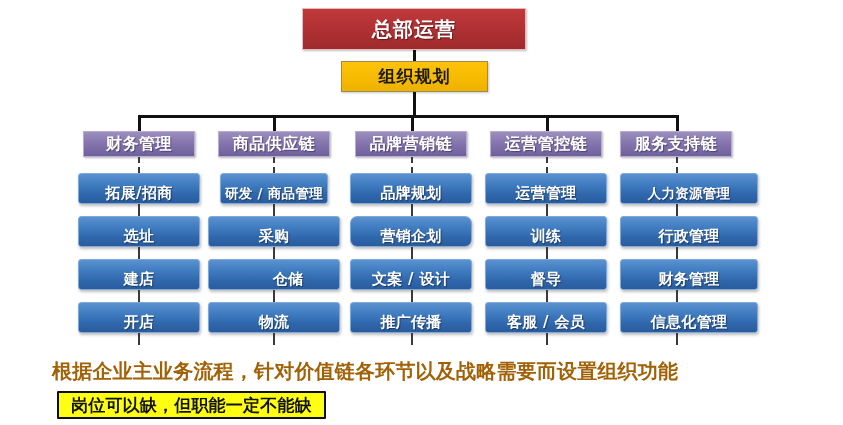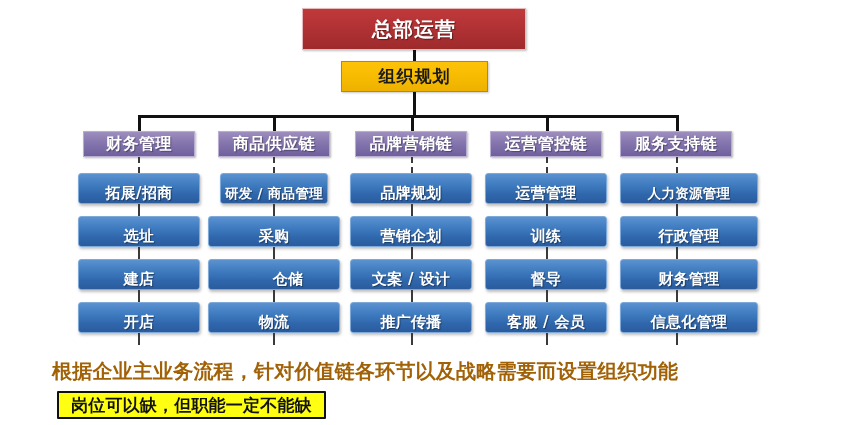--- a/index.html
+++ b/index.html
@@ -222,21 +222,21 @@
   <div class="dashline" style="left:273px; top:333px; height:12px;"></div>
 
   <div class="chain-head" style="left:355px; width:112px;">
     <span class="lbl">品牌营销链</span>
   </div>
   <div class="dashline" style="left:411px; top:157px; height:16px;"></div>
   <div class="fn-box" style="left:350px; top:173px; width:122px;">
     <span class="lbl">品牌规划</span>
   </div>
   <div class="dashline" style="left:411px; top:204px; height:12px;"></div>
-  <div class="fn-box" style="left:350px; top:216px; width:122px;">
+  <div class="fn-box" style="left:350px; top:216px; width:122px;border-radius:7px;">
     <span class="lbl">营销企划</span>
   </div>
   <div class="dashline" style="left:411px; top:247px; height:12px;"></div>
   <div class="fn-box" style="left:350px; top:259px; width:122px;">
     <span class="lbl">文案 / 设计</span>
   </div>
   <div class="dashline" style="left:411px; top:290px; height:12px;"></div>
   <div class="fn-box" style="left:350px; top:302px; width:122px;">
     <span class="lbl">推广传播</span>
   </div>

